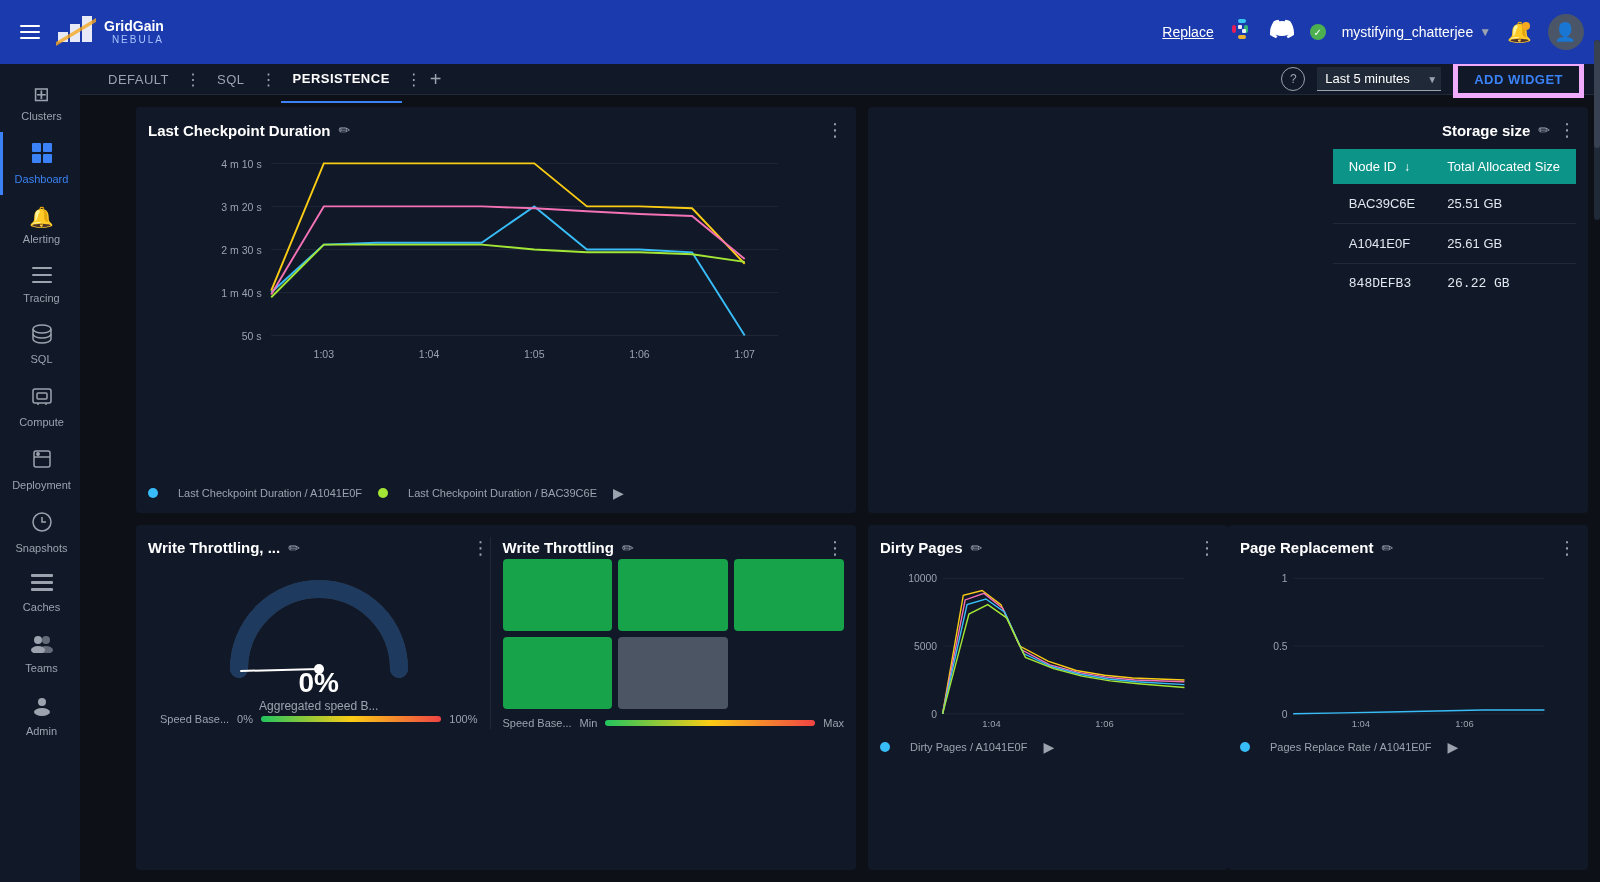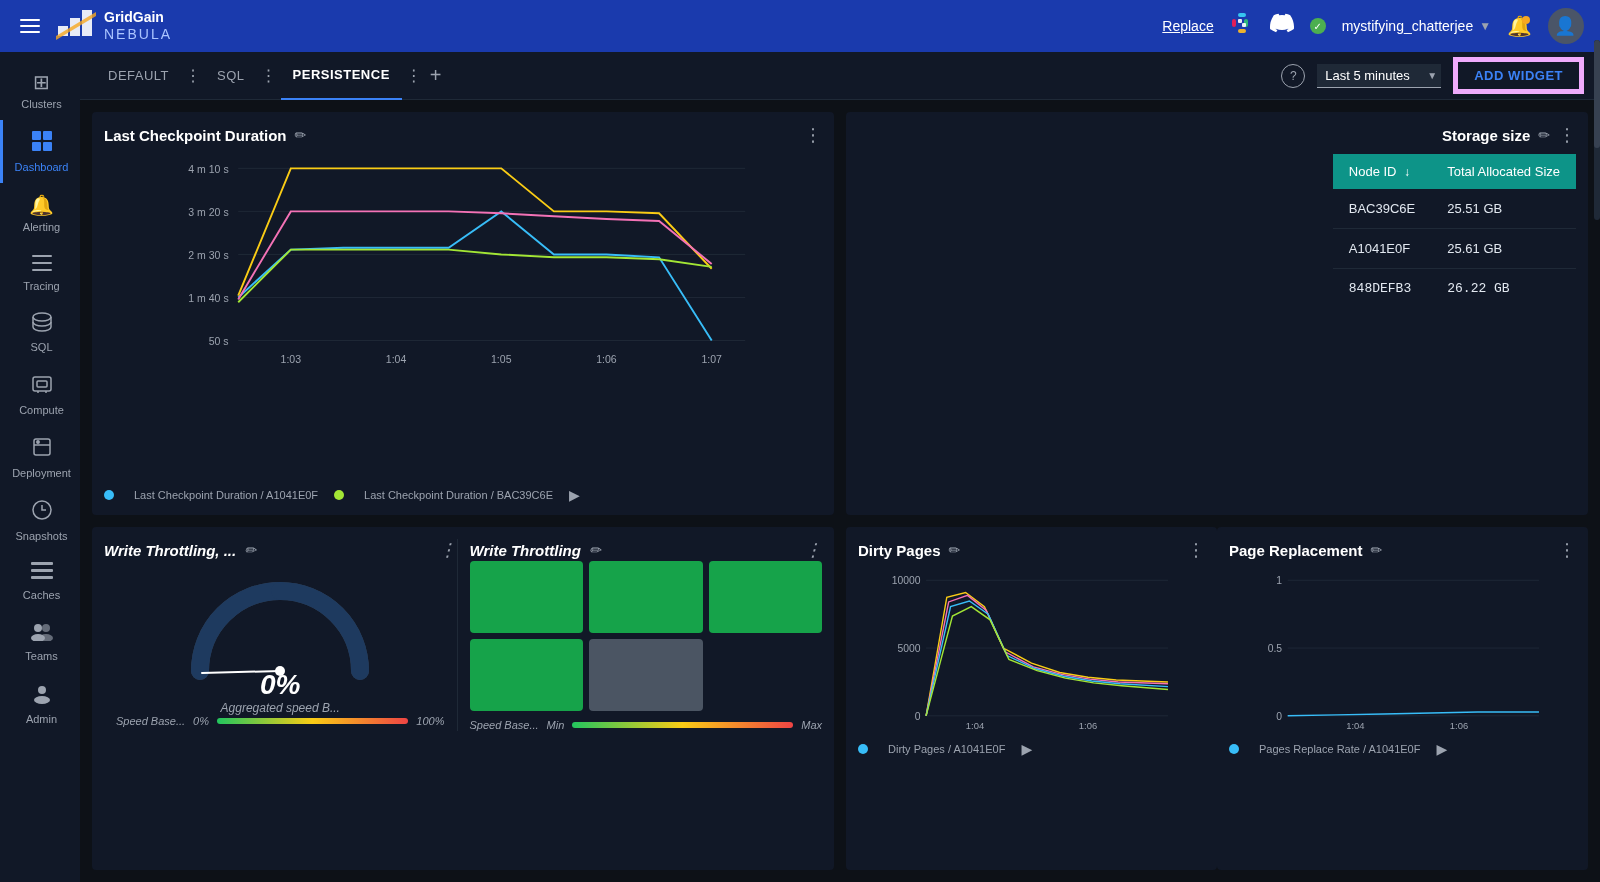--- a/index.html
+++ b/index.html
@@ -1,30 +1,30 @@
 <!DOCTYPE html>
 <html><head>
   <meta charset="utf-8">
   <style>
     * { box-sizing: border-box; margin: 0; padding: 0; }
     body { font-family: 'Segoe UI', Arial, sans-serif; background: #0d1117; color: #fff; display: flex; flex-direction: column; height: 882px; overflow: hidden; }
 
     
     .topnav {
       background: #1a3aad;
-      height: 52px;
+      height: 64px;
       display: flex;
       align-items: center;
       padding: 0 16px;
       flex-shrink: 0;
       gap: 12px;
     }
     .topnav-logo { display: flex; align-items: center; gap: 8px; margin-right: auto; }
     .topnav-logo-text { color: #fff; font-size: 14px; font-weight: 700; line-height: 1.1; }
-    .topnav-logo-sub { color: #aac4ff; font-size: 14px; letter-spacing: 2px; text-align: right; }
+    .topnav-logo-sub { color: #aac4ff; font-size: 10px; letter-spacing: 2px; text-align: right; }
     .topnav-right { display: flex; align-items: center; gap: 16px; }
     .topnav-support { color: #fff; text-decoration: underline; font-size: 14px; cursor: pointer; }
     .topnav-icon-btn { background: none; border: none; cursor: pointer; color: #fff; font-size: 20px; position: relative; }
     .topnav-user { display: flex; align-items: center; gap: 6px; cursor: pointer; color: #fff; font-size: 14px; }
     .topnav-avatar { width: 36px; height: 36px; border-radius: 50%; background: #4a5568; display: flex; align-items: center; justify-content: center; font-size: 18px; }
     .notification-dot { position: absolute; top: 2px; right: 2px; width: 8px; height: 8px; background: #f6a821; border-radius: 50%; }
     .status-dot { width: 16px; height: 16px; background: #4caf50; border-radius: 50%; display: inline-flex; align-items: center; justify-content: center; font-size: 10px; }
 
     
     .main-layout { display: flex; flex: 1; overflow: hidden; }
@@ -55,21 +55,21 @@
     }
     .sidebar-item.active { color: #3b82f6; border-left-color: #3b82f6; }
     .sidebar-item .icon { font-size: 20px; }
 
     
     .content { flex: 1; display: flex; flex-direction: column; overflow: hidden; background: #0d1117; }
 
     
     .tabs-bar {
       background: #111827;
-      height: 48px;
+      height: 31px;
       display: flex;
       align-items: center;
       padding: 0 16px;
       gap: 4px;
       border-bottom: 1px solid #1f2937;
       flex-shrink: 0;
     }
     .tab-item {
       display: flex;
       align-items: center;
@@ -112,20 +112,21 @@
 
     
     .dashboard-grid {
       flex: 1;
       display: grid;
       grid-template-columns: 1fr 1fr;
       grid-template-rows: auto auto;
       gap: 12px;
       padding: 12px;
       overflow-y: auto;
+      margin-left: 44px;
     }
 
     
     .widget {
       background: #111827;
       border-radius: 4px;
       padding: 12px;
       display: flex;
       flex-direction: column;
       gap: 8px;
@@ -456,21 +457,21 @@
             </tbody>
           </table>
         </div>
 
         <div style="position:absolute;right:0;top:40px;width:6px;height:180px;background:#1f2937;border-radius:3px;overflow:hidden;">
           <div style="width:100%;height:60%;background:#374151;border-radius:3px;"></div>
         </div>
       </div>
 
       <div class="widget" style="grid-column:1; grid-row:2;">
-        <div style="display:flex;gap:0;font-style:italic;">
+        <div style="display:flex;gap:0;">
 
           <div style="flex:1;">
             <div class="widget-header">
               <span class="widget-title">Write Throttling, ...</span>
               <span class="widget-edit-icon">✏</span>
               <span class="widget-more">⋮</span>
             </div>
             <div class="gauge-area">
               <svg class="gauge-svg" viewBox="0 0 200 120">
 

